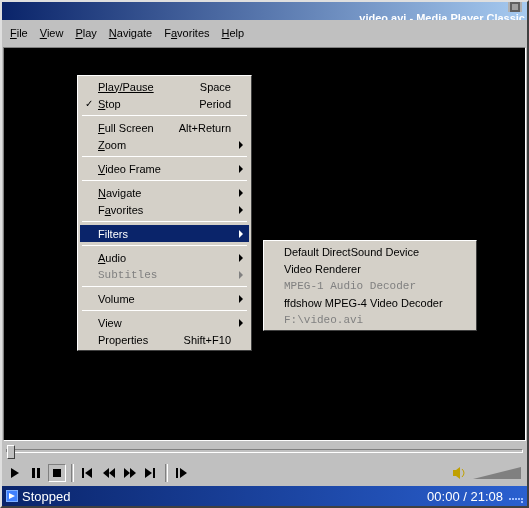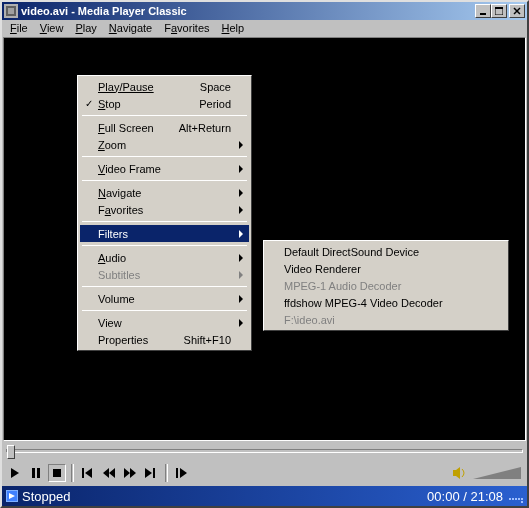--- a/index.html
+++ b/index.html
@@ -19,24 +19,25 @@
     background: #c0c0c0;
     width: 529px;
     height: 508px;
     display: flex;
     flex-direction: column;
   }
   .titlebar {
     background: linear-gradient(to right, #0a246a, #a6caf0);
     height: 18px;
     display: flex;
-    align-items: center;
+    align-items: flex-end;
     padding: 0 2px;
     color: #fff;
     font-weight: bold;
+    flex-direction: column;
   }
   .titlebar .app-icon {
     width: 14px;
     height: 14px;
     background: #b0b0b0;
     margin-right: 3px;
     display: inline-flex;
     align-items: center;
     justify-content: center;
   }
@@ -53,21 +54,21 @@
     font-size: 9px;
     font-weight: bold;
     color: #000;
     margin-left: 0;
   }
   .title-btn.close { margin-left: 2px; }
   .menubar {
     background: #c0c0c0;
     display: flex;
     padding: 1px 2px;
-    height: 16px;
+    height: 26px;
     align-items: center;
   }
   .menubar .menu-item {
     padding: 1px 6px;
     cursor: default;
   }
   .menubar .menu-item u { text-decoration: underline; }
   .video-area {
     flex: 1;
     background: #000;
@@ -173,33 +174,33 @@
   
   .ctx {
     position: absolute;
     background: #d4d0c8;
     border: 1px solid;
     border-color: #fff #404040 #404040 #fff;
     box-shadow: 2px 2px 3px rgba(0,0,0,0.3);
     padding: 2px;
   }
   .ctx-main { left: 77px; top: 75px; width: 175px; }
-  .ctx-sub { left: 263px; top: 240px; width: 246px; }
+  .ctx-sub { left: 263px; top: 240px; width: 214px; }
   .ctx-row {
     display: flex;
     align-items: center;
     height: 17px;
     padding: 0 18px 0 18px;
     position: relative;
   }
   .ctx-row.hi {
     background: #0a246a;
     color: #fff;
   }
-  .ctx-row.dis { color: #808080; }
+  .ctx-row.dis { color: #808080; font-family: Liberation Mono, monospace; }
   .ctx-label { flex: 0 0 auto; }
   .ctx-accel { margin-left: auto; padding-left: 12px; }
   .ctx-arrow {
     position: absolute;
     right: 6px;
     width: 0;
     height: 0;
     border-style: solid;
     border-width: 4px 0 4px 4px;
     border-color: transparent transparent transparent #000;
@@ -419,15 +420,15 @@
   <div class="ctx-row">
     <span class="ctx-label">Video Renderer</span>
   </div>
   <div class="ctx-row dis">
     <span class="ctx-label">MPEG-1 Audio Decoder</span>
   </div>
   <div class="ctx-row">
     <span class="ctx-label">ffdshow MPEG-4 Video Decoder</span>
   </div>
   <div class="ctx-row dis">
-    <span class="ctx-label">F:\ideo.avi</span>
+    <span class="ctx-label">F:\video.avi</span>
   </div>
 </div>
 
 </body></html>

